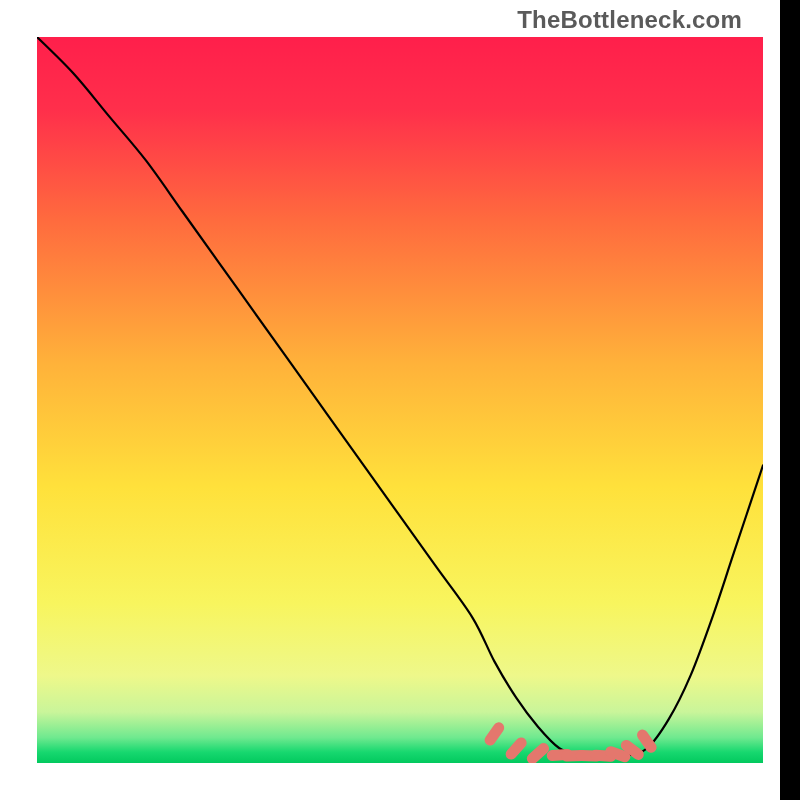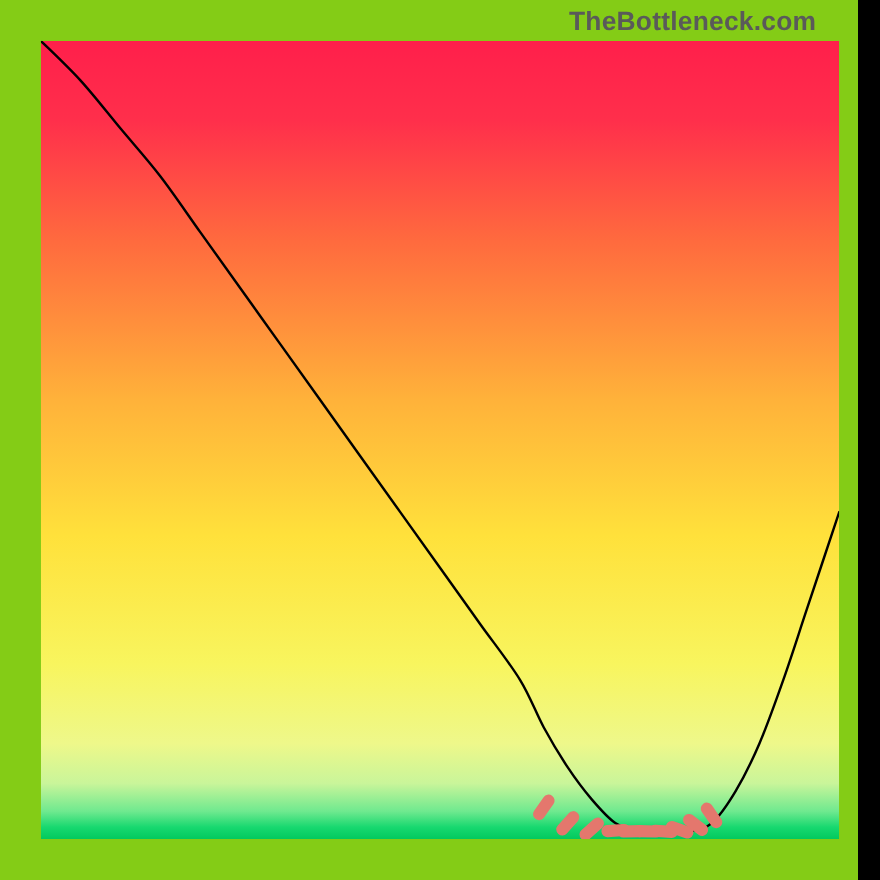--- a/index.html
+++ b/index.html
@@ -10,21 +10,21 @@
     background: #000;
     overflow: hidden;
     font-family: Arial, Helvetica, sans-serif;
   }
   .frame {
     position: absolute;
     left: 0;
     top: 0;
     width: 780px;
     height: 800px;
-    background: #84cc16;
+    background: #ffffff;
   }
   .plot {
     position: absolute;
     left: 37px;
     top: 37px;
     width: 726px;
     height: 726px;
     overflow: hidden;
   }
   .gradient {

